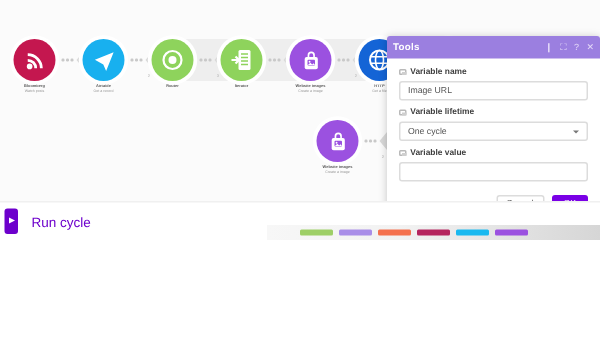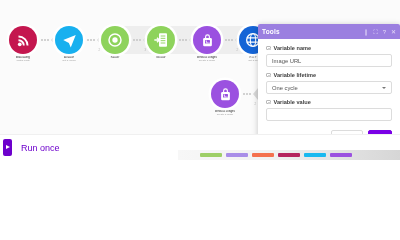--- a/index.html
+++ b/index.html
@@ -358,21 +358,21 @@
       </div>
 
     <div class="dlg-foot">
       <div class="btn cancel">Cancel</div>
       <div class="btn ok" style="background: rgb(122, 0, 230); border-color: rgb(122, 0, 230);">OK</div>
     </div>
   </div>
 
   <div class="bottom-bar">
     <div class="run-btn" style="background: rgb(109, 0, 204);"></div>
-    <div class="run-label" style="color: rgb(109, 0, 204);">Run once</div>
+    <div class="run-label" style="color: rgb(109, 0, 204);">Run cycle</div>
   </div>
 
   <div class="palette" id="palette">
       <div class="sw" style="background: rgb(158, 207, 103);"></div>
       <div class="sw" style="background: rgb(169, 142, 232);"></div>
       <div class="sw" style="background: rgb(244, 113, 78);"></div>
       <div class="sw" style="background: rgb(181, 37, 94);"></div>
       <div class="sw" style="background: rgb(26, 185, 240);"></div>
       <div class="sw" style="background: rgb(155, 81, 224);"></div>
     </div>

